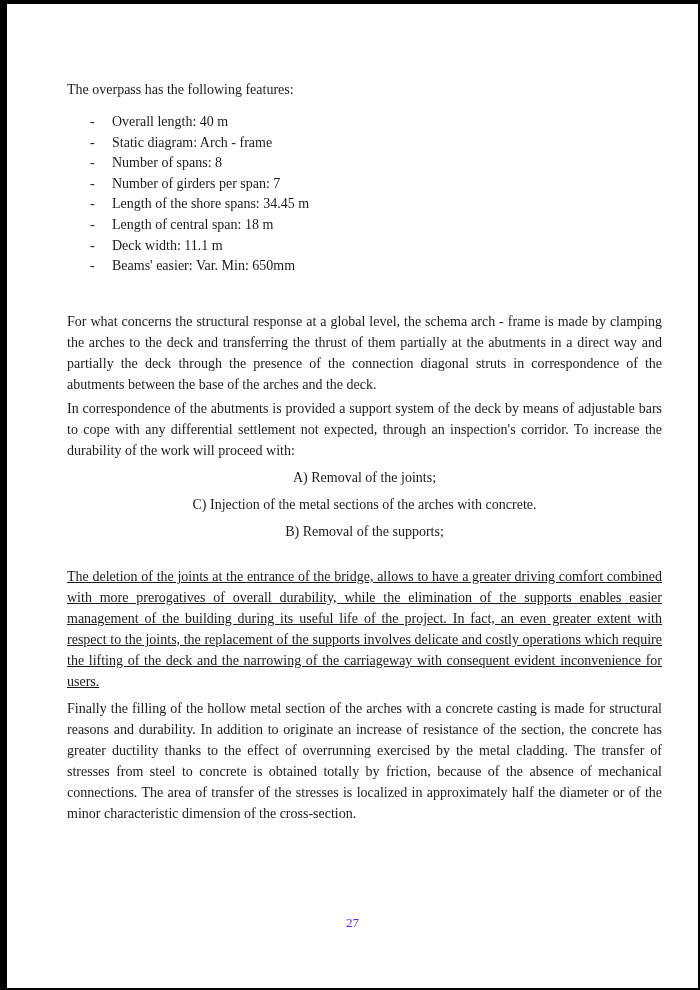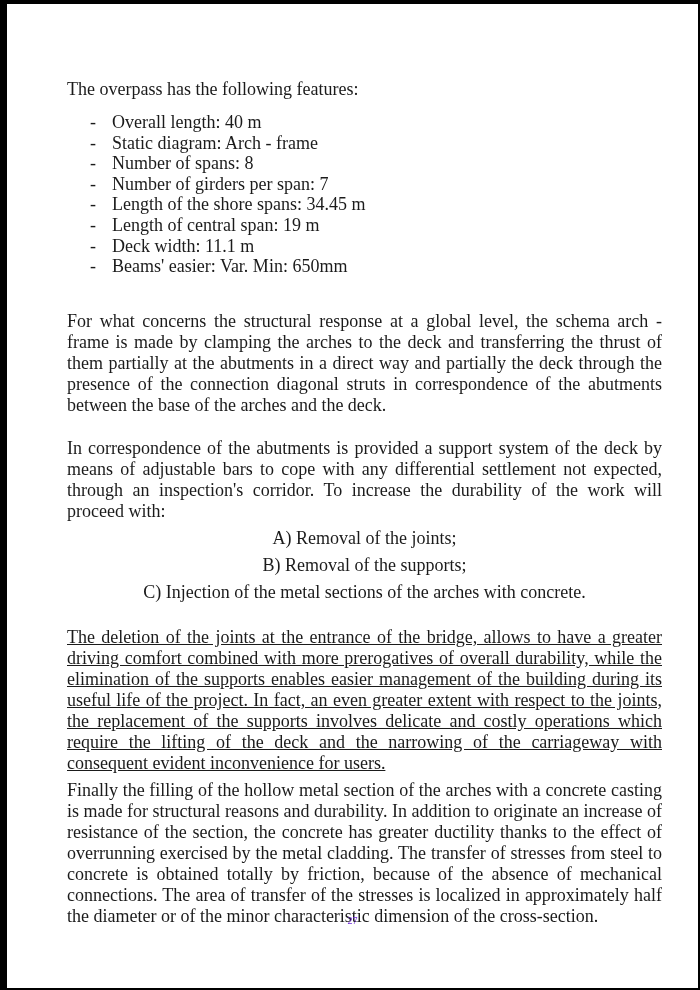--- a/index.html
+++ b/index.html
@@ -14,54 +14,54 @@
     background: #000;
   }
   .page {
     position: absolute;
     top: 4px; left: 7px; right: 2px; bottom: 2px;
     background: #ffffff;
     color: #1b1b1b;
   }
   .content {
     padding: 75px 36px 0 60px;
-    font-size: 18px;
+    font-size: 14px;
     line-height: 21px;
   }
   .intro { margin: 0; }
   .features {
     list-style: none;
     margin: 12px 0 0 0;
     padding: 0 0 0 23px;
     line-height: 20.6px;
   }
   .features li { display: flex; }
   .features .dash {
     width: 22px;
     flex: 0 0 22px;
   }
   .para {
     margin: 0;
     text-align: justify;
   }
   .p1 { margin-top: 34px; }
-  .p2 { margin-top: 22px; }
+  .p2 { margin-top: 3px; }
   .p3 { margin-top: 24px; text-decoration: underline; }
   .p4 { margin-top: 6px; }
   .lettered {
     margin: 6px 0 0 0;
     text-align: center;
   }
   .lettered.first { margin-top: 6px; }
   .page-number {
     position: absolute;
     top: 911px;
     left: 0; right: 0;
     text-align: center;
-    font-size: 10px;
+    font-size: 13px;
     color: #6d28d9;
   }
 </style>
 </head>
 <body>
 
 <div class="frame">
   <div class="page">
     <div class="content">
 
@@ -83,39 +83,39 @@
         <li>
           <span class="dash">-</span>
           <span>Number of girders per span: 7</span>
         </li>
         <li>
           <span class="dash">-</span>
           <span>Length of the shore spans: 34.45 m</span>
         </li>
         <li>
           <span class="dash">-</span>
-          <span>Length of central span: 19 m</span>
+          <span>Length of central span: 18 m</span>
         </li>
         <li>
           <span class="dash">-</span>
           <span>Deck width: 11.1 m</span>
         </li>
         <li>
           <span class="dash">-</span>
           <span>Beams' easier: Var. Min: 650mm</span>
         </li>
       </ul>
 
       <p class="para p1">For what concerns the structural response at a global level, the schema arch - frame is made by clamping the arches to the deck and transferring the thrust of them partially at the abutments in a direct way and partially the deck through the presence of the connection diagonal struts in correspondence of the abutments between the base of the arches and the deck.</p>
 
       <p class="para p2">In correspondence of the abutments is provided a support system of the deck by means of adjustable bars to cope with any differential settlement not expected, through an inspection's corridor. To increase the durability of the work will proceed with:</p>
 
       <p class="lettered first">A) Removal of the joints;</p>
+      <p class="lettered">C) Injection of the metal sections of the arches with concrete.</p>
       <p class="lettered">B) Removal of the supports;</p>
-      <p class="lettered">C) Injection of the metal sections of the arches with concrete.</p>
 
       <p class="para p3">The deletion of the joints at the entrance of the bridge, allows to have a greater driving comfort combined with more prerogatives of overall durability, while the elimination of the supports enables easier management of the building during its useful life of the project. In fact, an even greater extent with respect to the joints, the replacement of the supports involves delicate and costly operations which require the lifting of the deck and the narrowing of the carriageway with consequent evident inconvenience for users.</p>
 
       <p class="para p4">Finally the filling of the hollow metal section of the arches with a concrete casting is made for structural reasons and durability. In addition to originate an increase of resistance of the section, the concrete has greater ductility thanks to the effect of overrunning exercised by the metal cladding. The transfer of stresses from steel to concrete is obtained totally by friction, because of the absence of mechanical connections. The area of transfer of the stresses is localized in approximately half the diameter or of the minor characteristic dimension of the cross-section.</p>
 
     </div>
     <div class="page-number">27</div>
   </div>
 </div>
 

